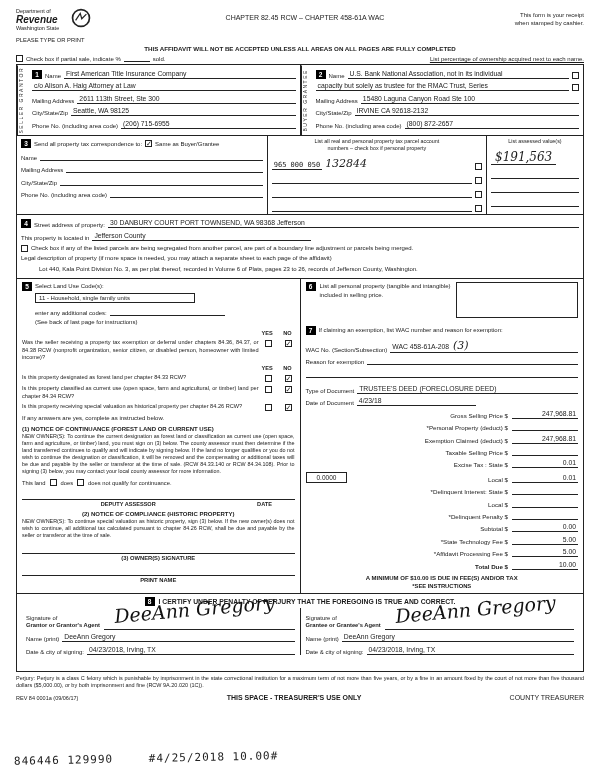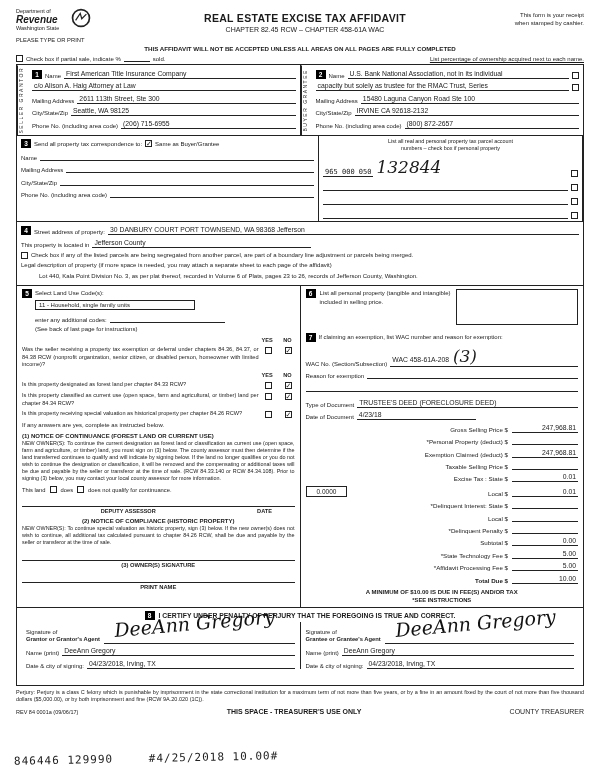--- a/index.html
+++ b/index.html
@@ -50,21 +50,21 @@
   .party-body { flex:1; padding:1px 4px 4px; }
 
   
   .s3 { display:flex; border:1.2px solid #222; border-top:none; }
   .s3-left { flex:1.15; padding:1px 4px 4px; border-right:1px solid #222; }
   .s3-mid { flex:1; padding:2px 4px; border-right:1px solid #222; }
   .s3-right { width:96px; padding:2px 4px; }
   .row { display:flex; align-items:center; gap:3px; margin-top:2px; }
   .parcel-row { display:flex; align-items:flex-end; gap:3px; margin-top:5px; }
   .parcel-typed { font-family:"DejaVu Sans Mono", monospace; font-size:7px; border-bottom:1px solid #222; padding:0 2px; }
-  .hand-md { font-size:17px; }
+  .hand-md { font-size:11px; }
   .hand-lg { font-size:12px; border-bottom:1px solid #222; padding:0 4px; }
 
   
   .s4 { border:1.2px solid #222; border-top:none; padding:1px 4px 5px; }
 
   
   .cols { display:flex; border:1.2px solid #222; border-top:none; min-height:298px; }
   .col-left { flex:1; border-right:1.2px solid #222; padding:3px 5px 4px; }
   .col-right { flex:1; padding:3px 5px 4px; }
 
@@ -129,21 +129,20 @@
           <span class="l3">Washington State</span>
         </div>
         <svg viewBox="0 0 26 26" width="20" height="20">
           <circle cx="13" cy="13" r="11" fill="none" stroke="#222" stroke-width="2.2"></circle>
           <path d="M6 16 L12 7 L14 14 L20 8" fill="none" stroke="#222" stroke-width="1.6"></path>
         </svg>
       </div>
       <div class="type-print">PLEASE TYPE OR PRINT</div>
     </div>
     <div class="hdr-center">
-      <div class="title">REAL ESTATE EXCISE TAX AFFIDAVIT</div>
       <div class="subtitle">CHAPTER 82.45 RCW – CHAPTER 458-61A WAC</div>
     </div>
     <div class="hdr-right">
       <div>This form is your receipt</div>
       <div>when stamped by cashier.</div>
     </div>
   </div>
 
   <div class="warning">THIS AFFIDAVIT WILL NOT BE ACCEPTED UNLESS ALL AREAS ON ALL PAGES ARE FULLY COMPLETED</div>
 
@@ -247,20 +246,35 @@
           <span class="uline"></span>
           <span class="cb"></span>
         </div>
       <div class="parcel-row">
           <span class="uline"></span>
           <span class="cb"></span>
         </div>
       <div class="parcel-row">
           <span class="uline"></span>
           <span class="cb"></span>
+        </div>
+    </div>
+    <div class="s3-right">
+      <div class="t5 center">List assessed value(s)</div>
+      <div class="parcel-row">
+          <span class="hand hand-lg">$191,563</span>
+        </div>
+      <div class="parcel-row">
+          <span class="uline"></span>
+        </div>
+      <div class="parcel-row">
+          <span class="uline"></span>
+        </div>
+      <div class="parcel-row">
+          <span class="uline"></span>
         </div>
     </div>
   </div>
 
   <div class="s4">
     <div class="fld">
       <span class="numbox">4</span>
       <span class="lab">Street address of property:</span>
       <span class="val">30 DANBURY COURT PORT TOWNSEND, WA 98368 Jefferson</span>
     </div>

